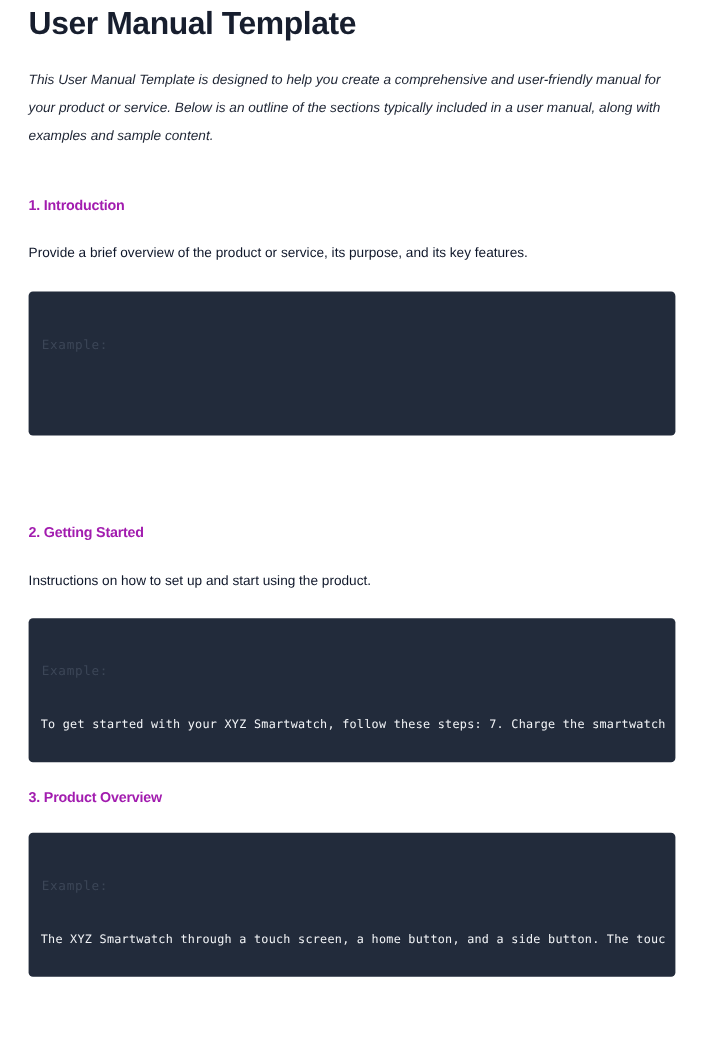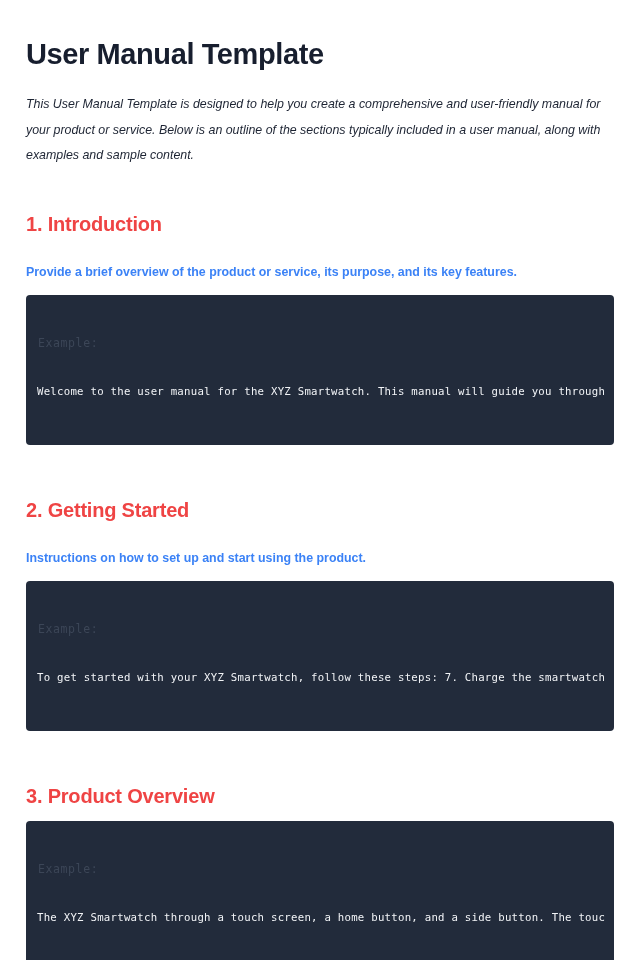--- a/index.html
+++ b/index.html
@@ -21,57 +21,56 @@
     padding: 0 26px;
     overflow: hidden;
     position: relative;
   }
   .doc-title {
     font-size: 29px;
     font-weight: bold;
     letter-spacing: -0.4px;
     color: #171e2e;
     margin: 0;
-    padding-top: 36px;
+    padding-top: 4px;
     line-height: 1.25;
   }
   .intro-paragraph {
     font-size: 12.4px;
     line-height: 2.05;
     color: #1d2433;
     margin: 0;
     padding-top: 20px;
     max-width: 580px;
     font-style: italic;
   }
   .section { }
   .section-heading {
-    font-size: 20px;
+    font-size: 13px;
     font-weight: bold;
     letter-spacing: -0.2px;
-    color: #ef4444;
+    color: #a21caf;
     margin: 0;
     line-height: 1.3;
   }
   .sec-1 .section-heading { padding-top: 42px; }
-  .sec-2 .section-heading { padding-top: 52px; }
-  .sec-3 .section-heading { padding-top: 24px; margin-top: 28px; }
+  .sec-2 .section-heading { padding-top: 80px; }
+  .sec-3 .section-heading { padding-top: 24px; }
   .section-desc {
     font-size: 12.4px;
     line-height: 1.8;
-    color: #3b82f6;
+    color: #0f172a;
     margin: 0;
     padding-top: 24px;
-    font-weight: bold;
   }
   .code-block {
-    margin-top: 12px;
+    margin-top: 23px;
     background: #222b3b;
     border-radius: 4px;
-    height: 150px;
+    height: 131px;
     overflow: hidden;
     position: relative;
     white-space: nowrap;
   }
   .code-label {
     position: absolute;
     left: 12px;
     top: 41px;
     font-family: "DejaVu Sans Mono", monospace;
     font-size: 11.5px;
@@ -97,21 +96,20 @@
 
   <h1 class="doc-title">User Manual Template</h1>
 
   <p class="intro-paragraph">This User Manual Template is designed to help you create a comprehensive and user-friendly manual for your product or service. Below is an outline of the sections typically included in a user manual, along with examples and sample content.</p>
 
   <div class="section sec-1">
     <h2 class="section-heading">1. Introduction</h2>
     <p class="section-desc">Provide a brief overview of the product or service, its purpose, and its key features.</p>
     <div class="code-block">
       <div class="code-label">Example:</div>
-      <div class="code-text">Welcome to the user manual for the XYZ Smartwatch. This manual will guide you through</div>
     </div>
   </div>
 
   <div class="section sec-2">
     <h2 class="section-heading">2. Getting Started</h2>
     <p class="section-desc">Instructions on how to set up and start using the product.</p>
     <div class="code-block">
       <div class="code-label">Example:</div>
       <div class="code-text">To get started with your XYZ Smartwatch, follow these steps: 7. Charge the smartwatch</div>
     </div>

